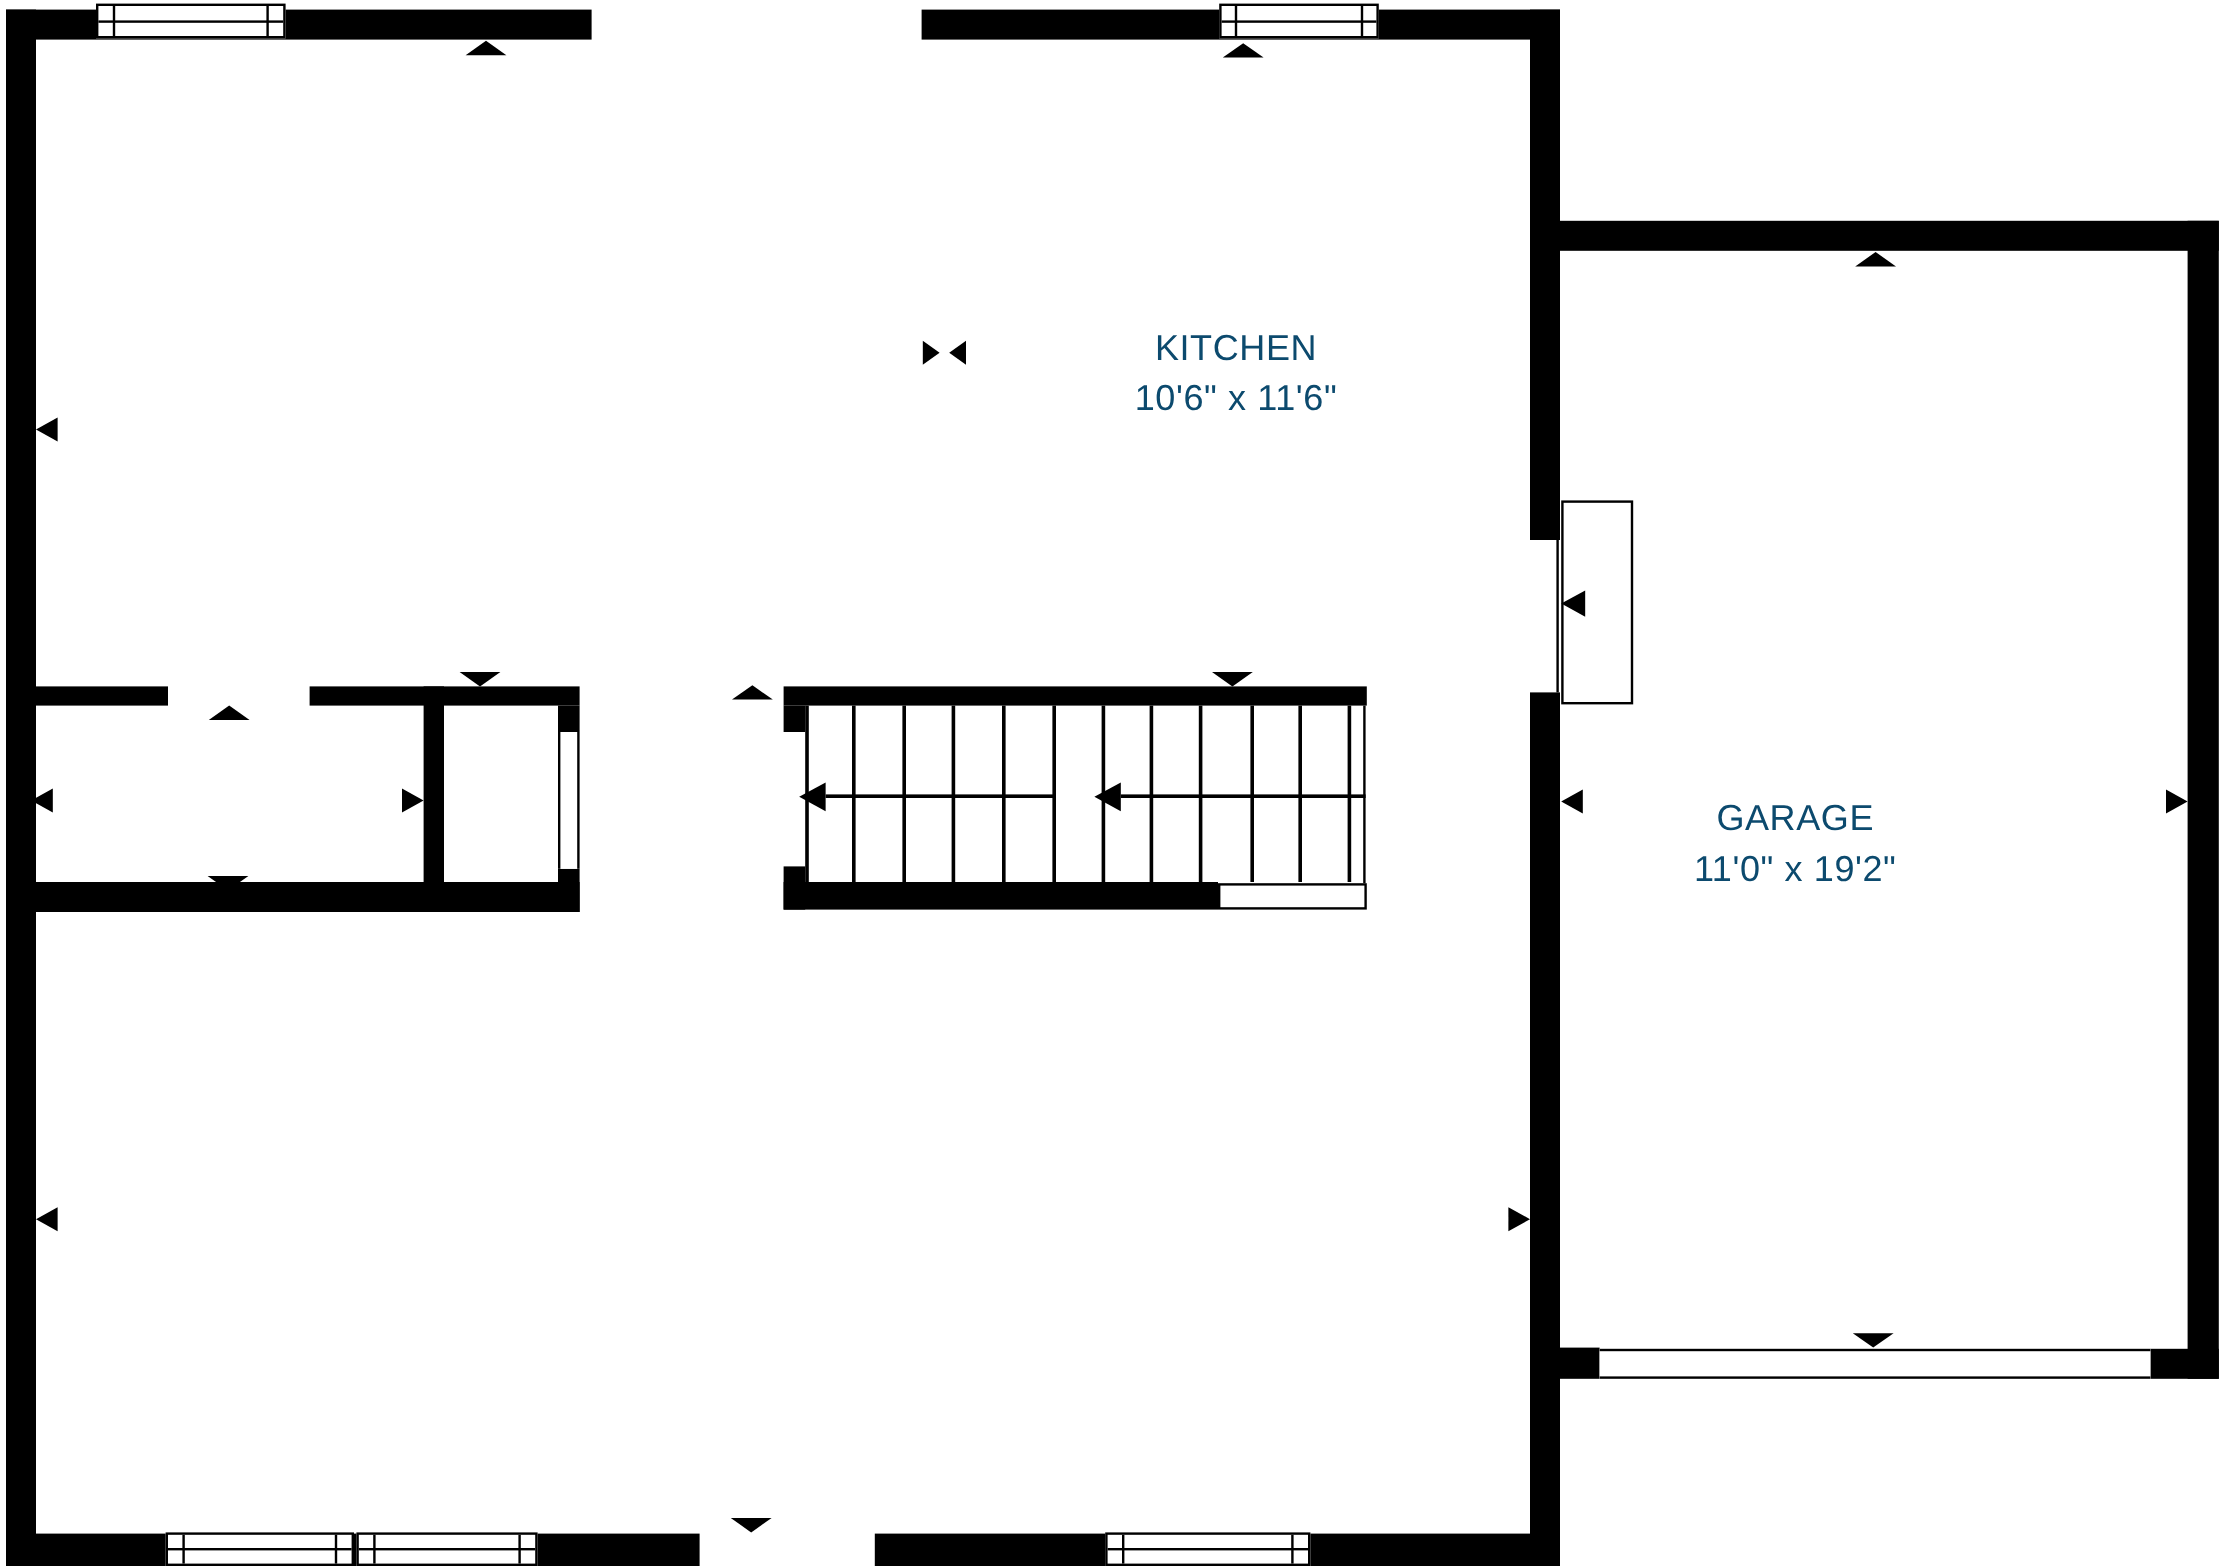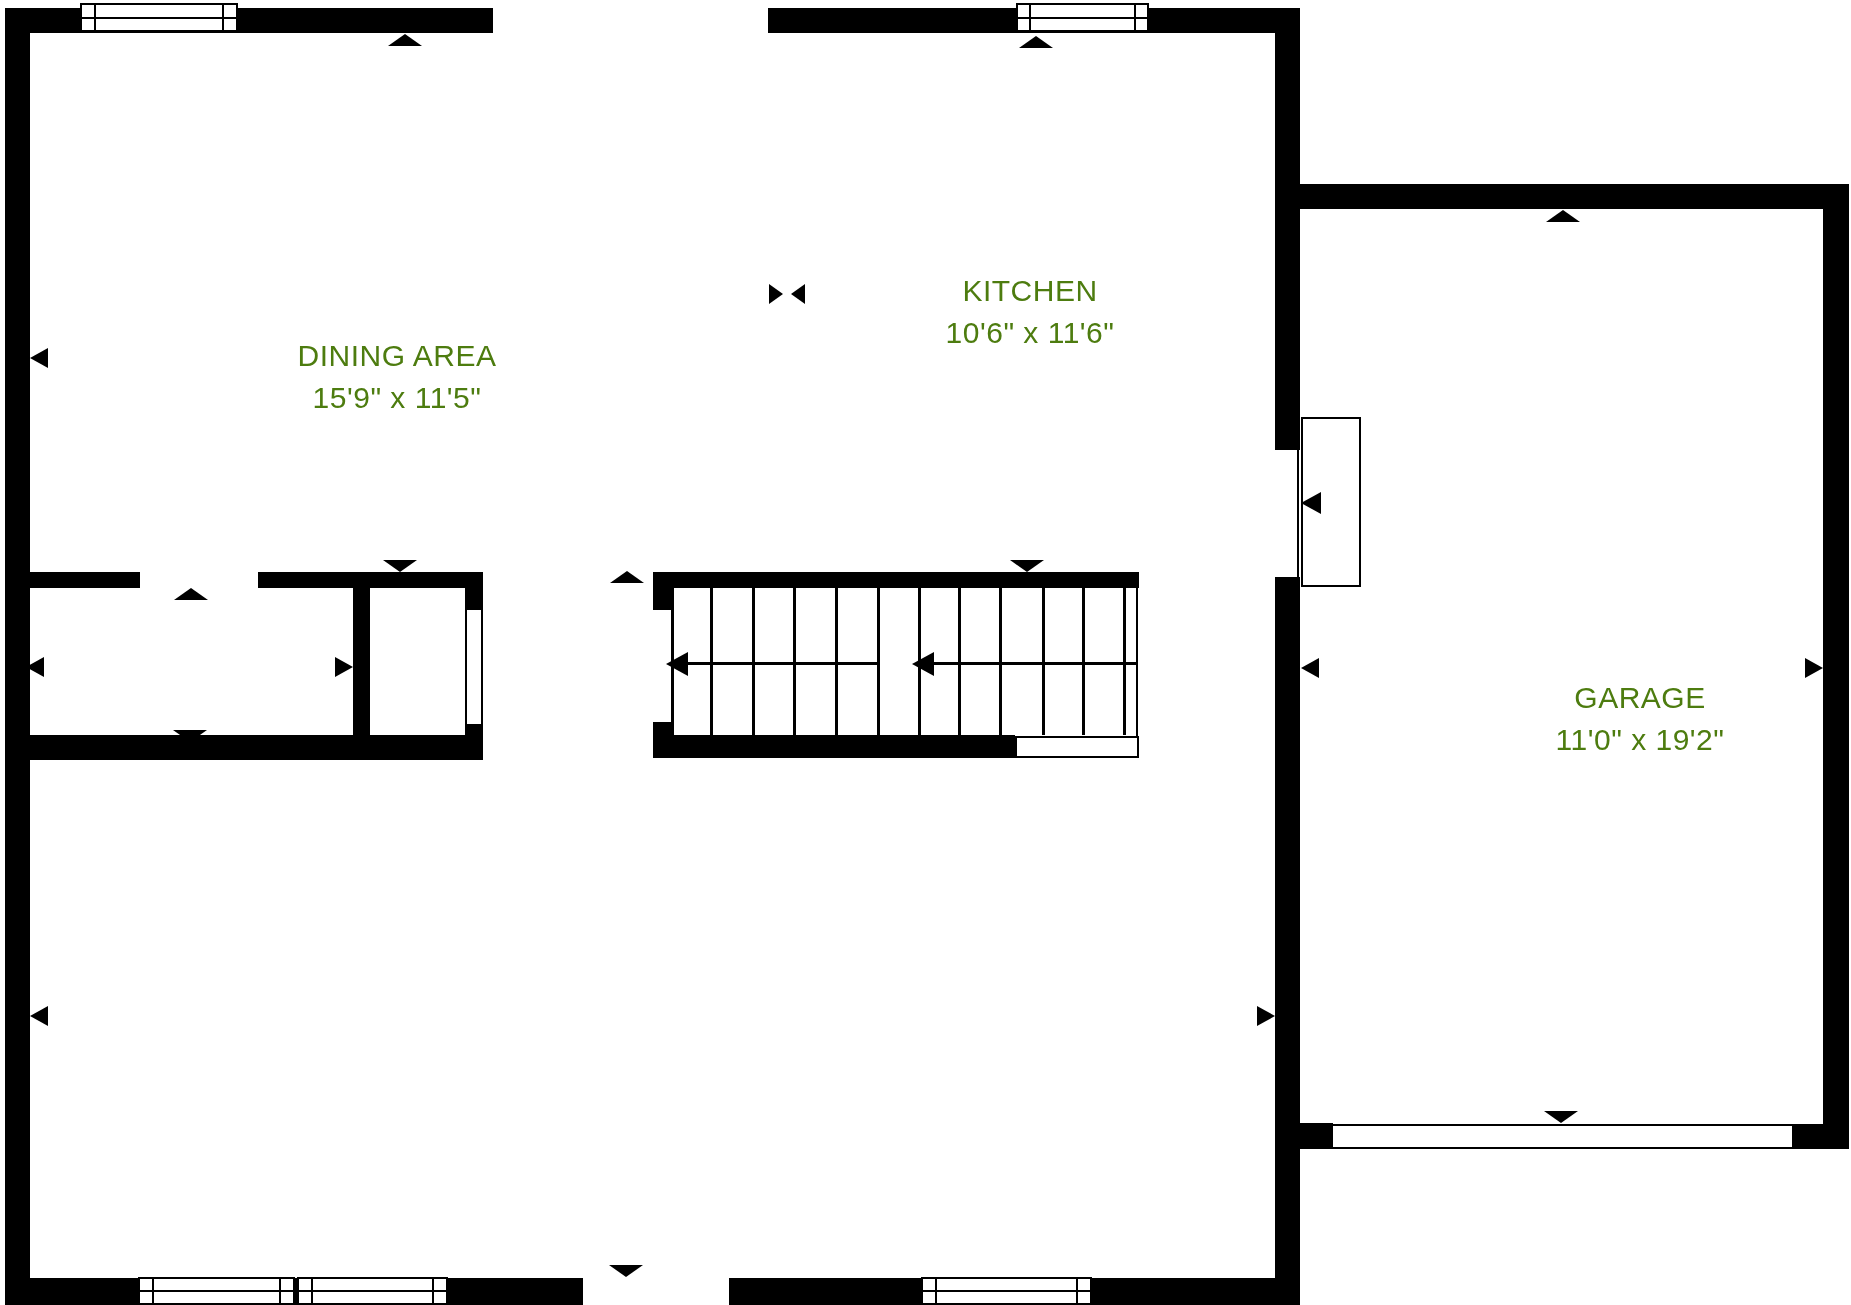--- a/index.html
+++ b/index.html
@@ -24,21 +24,21 @@
   .tri.down{border-left:17px solid transparent;border-right:17px solid transparent;border-top:12px solid #000;}
   .tri.pleft{border-top:10px solid transparent;border-bottom:10px solid transparent;border-right:18px solid #000;}
   .tri.pright{border-top:10px solid transparent;border-bottom:10px solid transparent;border-left:18px solid #000;}
   .tri.bt-r{border-top:10px solid transparent;border-bottom:10px solid transparent;border-left:14px solid #000;}
   .tri.bt-l{border-top:10px solid transparent;border-bottom:10px solid transparent;border-right:14px solid #000;}
   .tri.stair-arrow{border-top:12px solid transparent;border-bottom:12px solid transparent;border-right:22px solid #000;}
   .tri.door-arrow{border-top:11px solid transparent;border-bottom:11px solid transparent;border-right:20px solid #000;}
   .room-label{
     position:absolute;transform:translate(-50%,-50%);
     text-align:center;white-space:nowrap;
-    font-size:30px;line-height:42px;letter-spacing:0.5px;color:#4d7c0f;
+    font-size:30px;line-height:42px;letter-spacing:0.5px;color:#0c4a6e;
   }
 </style>
 </head>
 <body>
 
 <div id="plan">
 
   <div class="wall" style="left:5px;top:8px;width:488px;height:25px;"></div>
   <div class="wall" style="left:768px;top:8px;width:532px;height:25px;"></div>
   <div class="wall" style="left:5px;top:8px;width:25px;height:1297px;"></div>
@@ -132,26 +132,22 @@
   <div class="tri up" style="left:610px;top:571px;"></div>
   <div class="tri down" style="left:1010px;top:560px;"></div>
   <div class="tri pleft" style="left:30px;top:1006px;"></div>
   <div class="tri pright" style="left:1257px;top:1006px;"></div>
   <div class="tri pleft" style="left:1301px;top:658px;"></div>
   <div class="tri pright" style="left:1805px;top:658px;"></div>
   <div class="tri up" style="left:1546px;top:210px;"></div>
   <div class="tri down" style="left:1544px;top:1111px;"></div>
   <div class="tri down" style="left:609px;top:1265px;"></div>
 
-  <div class="room-label" style="left:397px;top:377px;">
-    <div>DINING AREA</div>
-    <div>15'9" x 11'5"</div>
-  </div>
   <div class="room-label" style="left:1030px;top:312px;">
     <div>KITCHEN</div>
     <div>10'6" x 11'6"</div>
   </div>
-  <div class="room-label" style="left:1640px;top:704px;margin-top:15px;">
+  <div class="room-label" style="left:1496px;top:704px;">
     <div>GARAGE</div>
     <div>11'0" x 19'2"</div>
   </div>
 
 </div>
 
 </body></html>

